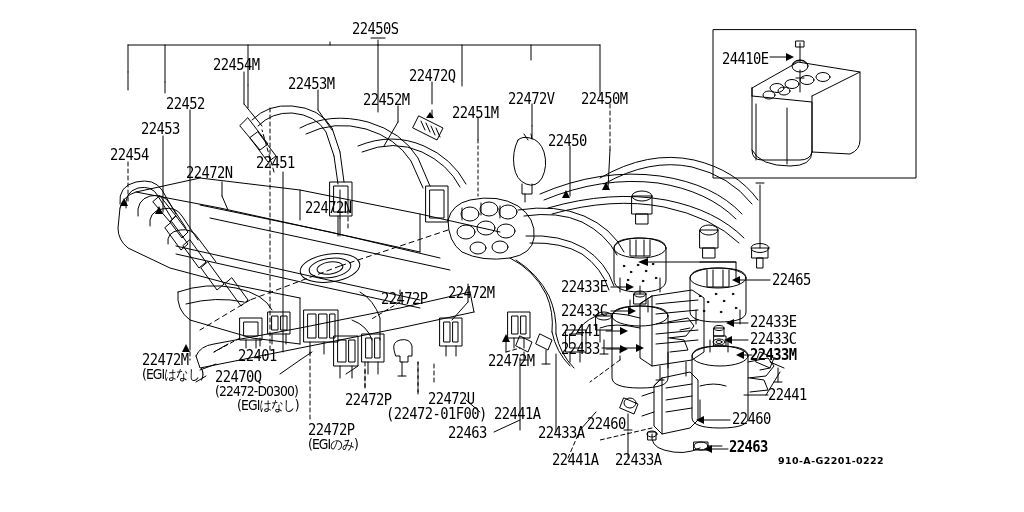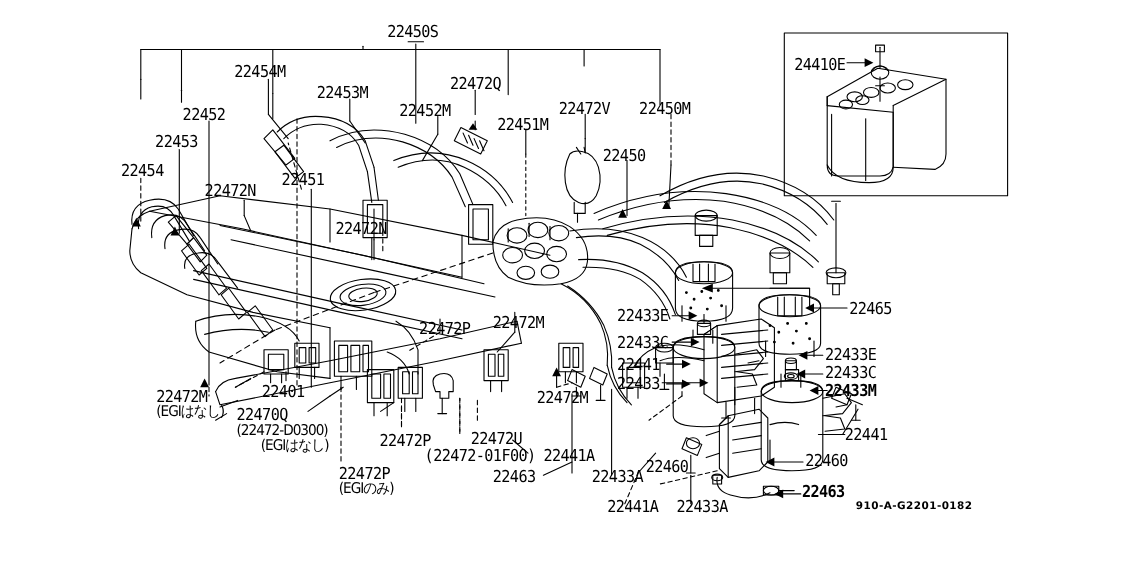--- a/index.html
+++ b/index.html
@@ -606,15 +606,15 @@
       <span class="sub">(22472-D0300)</span>
       <span class="sub jp" style="margin-left:24px;">(EGIはなし)</span>
     </div>
 
     <div class="lbl" style="left:308px; top:423px;">
       <span>22472P</span>
       <span class="sub jp">(EGIのみ)</span>
     </div>
   </div>
 
-  <div id="refcode">910-A-G2201-0182</div>
+  <div id="refcode">910-A-G2201-0222</div>
 
 </div>
 
 </body></html>

